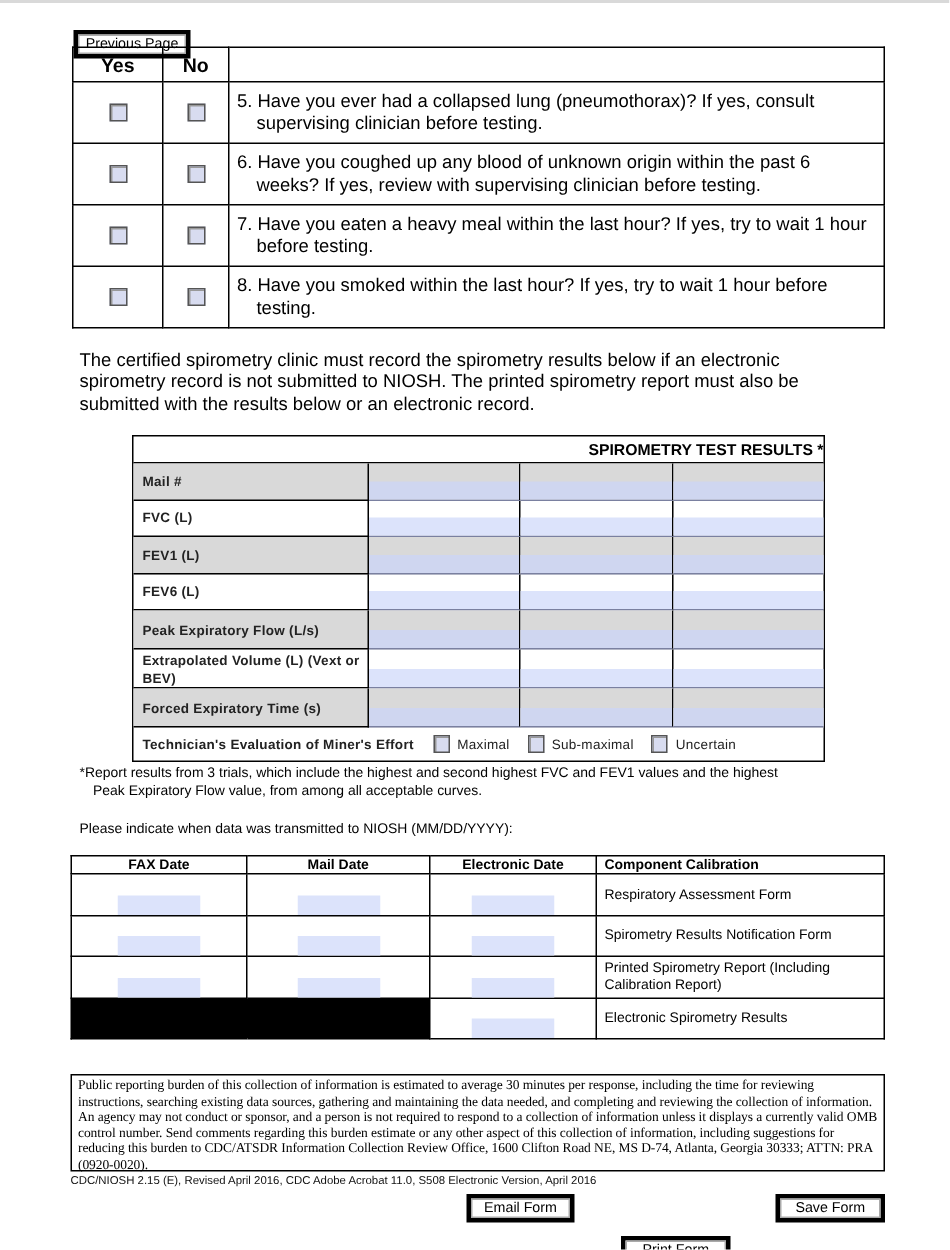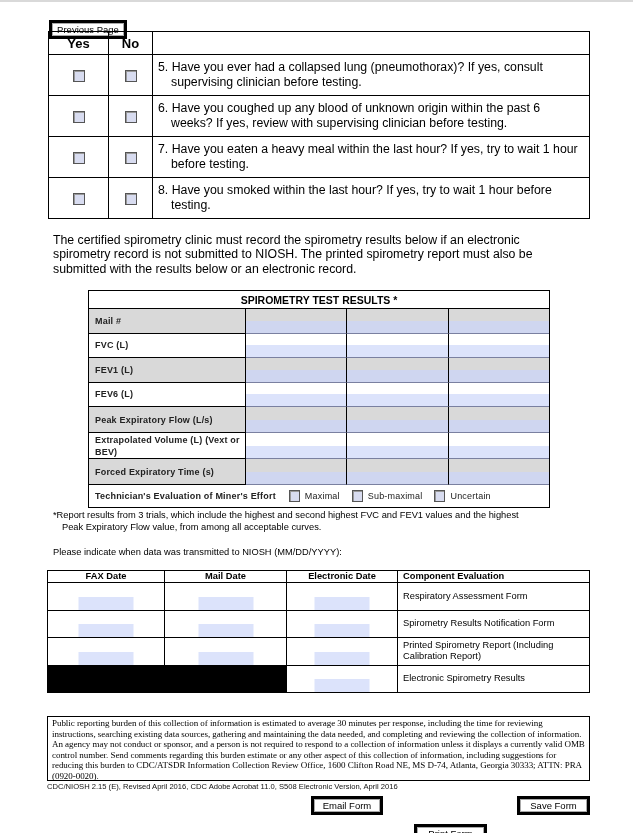--- a/index.html
+++ b/index.html
@@ -20,21 +20,21 @@
   .yn th { font-size: 13px; font-weight: bold; height: 23px; text-align: center; }
   .yn td.cb { width: 0; text-align: center; }
   .yn td.q { font-size: 12.3px; line-height: 15px; padding: 2px 6px 3px 5px; height: 41px; vertical-align: middle; }
   .q .qtxt { display: block; padding-left: 13px; text-indent: -13px; }
   .chk { display: inline-block; width: 12px; height: 12px; background: #d8dcf0; border: 1px solid #555; box-shadow: inset 1px 1px 0 #999; vertical-align: middle; }
 
   .para { position: absolute; left: 53px; top: 233px; width: 520px; font-size: 12.3px; line-height: 14.3px; }
 
   
   .sp { position: absolute; left: 88px; top: 290px; width: 462px; border: 1px solid #000; }
-  .sp-title { height: 18px; border-bottom: 1px solid #000; text-align: center; font-size: 10.5px; font-weight: bold; line-height: 18px; }
+  .sp-title { height: 18px; border-bottom: 1px solid #000; text-align: right; font-size: 10.5px; font-weight: bold; line-height: 18px; }
   .sp-row { display: flex; height: 24.5px; }
   .sp-row .lbl { width: 157px; border-right: 1px solid #000; border-bottom: 1px solid #000; font-size: 9px; font-weight: bold; padding-left: 6px; display: flex; align-items: center; color:#222; letter-spacing: 0.2px; }
   .sp-row .lbl.two { line-height: 12px; }
   .sp-row.gray .lbl { background: #d9d9d9; }
   .sp-row .cell { flex: 1; border-bottom: 1px solid #7a80a0; border-right: 1px solid #000; position: relative; }
   .sp-row .cell:last-child { border-right: none; }
   .sp-row.gray .cell { background: #d9d9d9; }
   .sp-row .cell .fill { position: absolute; left: 0; right: 0; bottom: 0; height: 12px; background: #dce3fb; }
   .sp-row.gray .cell .fill { background: #cfd6f0; }
   .sp-row.tall { height: 26px; }
@@ -218,21 +218,21 @@
 </div>
 
 <div class="indicate">Please indicate when data was transmitted to NIOSH (MM/DD/YYYY):</div>
 
 <table class="tx">
   <tbody>
       <tr>
     <th style="width:117px;">FAX Date</th>
     <th style="width:122px;">Mail Date</th>
     <th style="width:111px;">Electronic Date</th>
-    <th class="comp">Component Evaluation</th>
+    <th class="comp">Component Calibration</th>
   </tr>
   <tr>
     <td class="dc">
           <div class="fill"></div>
         </td>
     <td class="dc">
           <div class="fill"></div>
         </td>
     <td class="dc">
           <div class="fill"></div>

